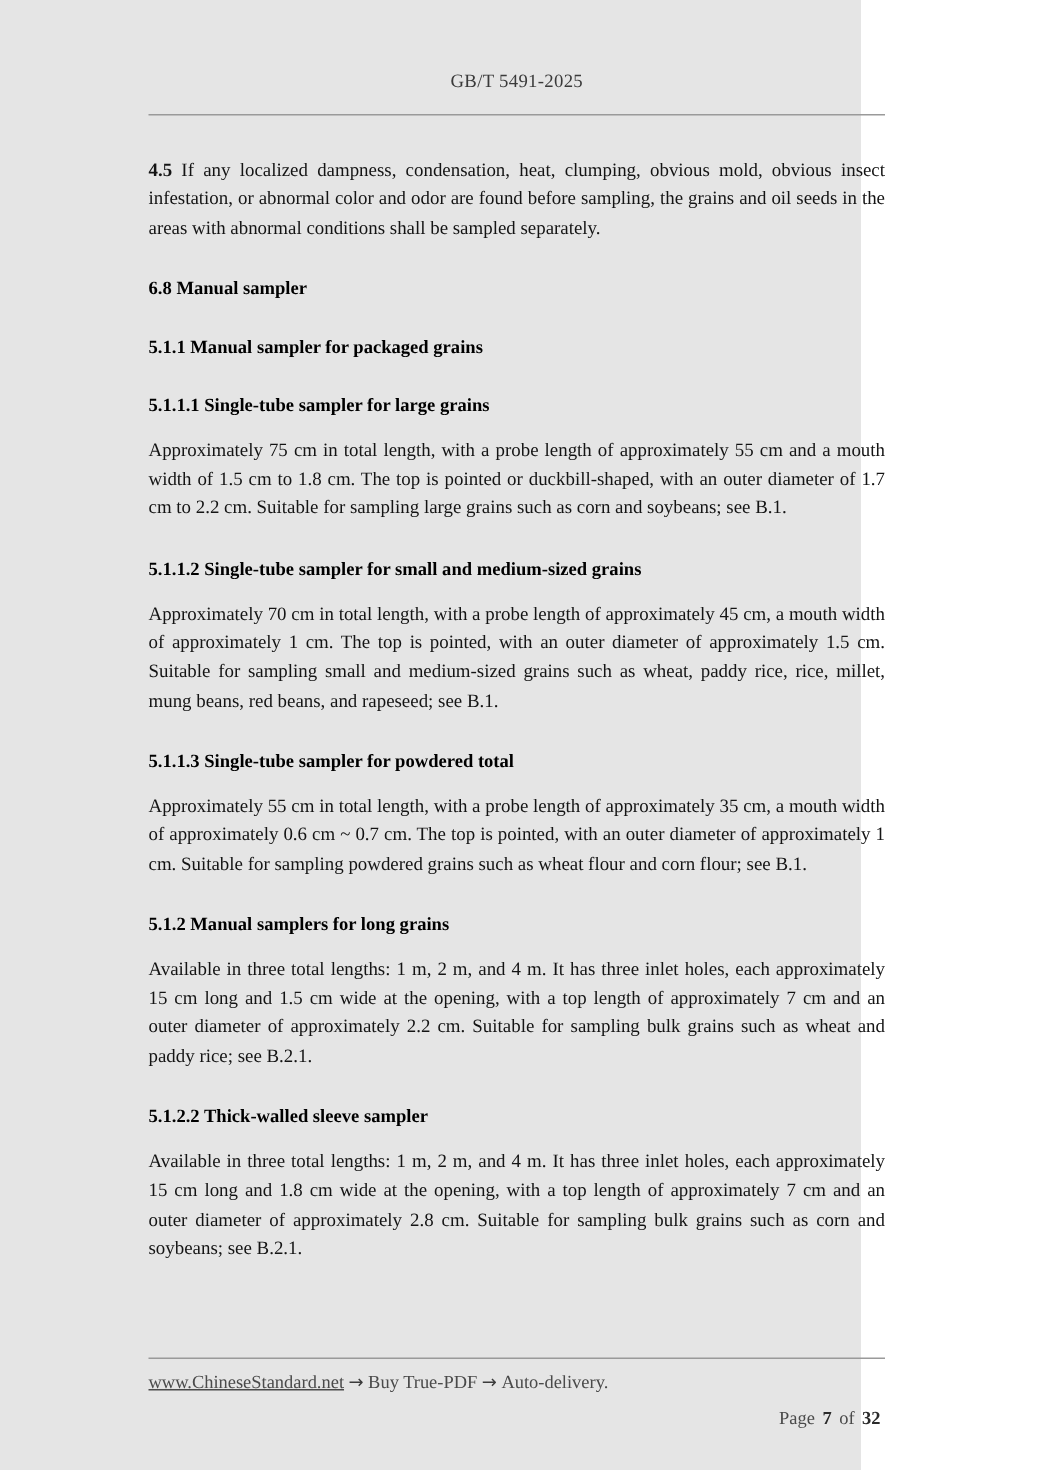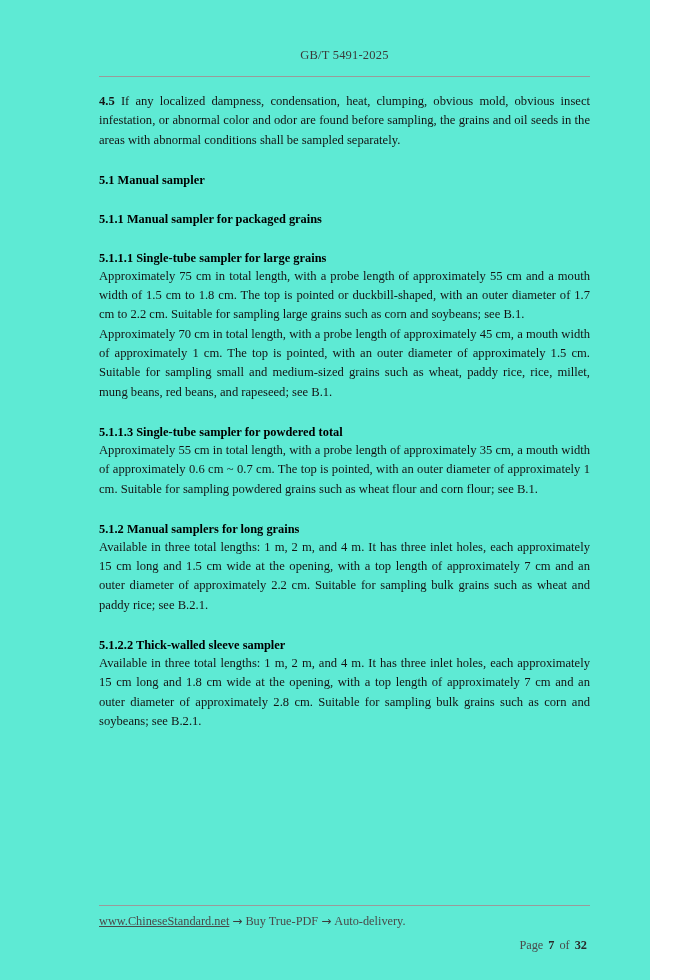--- a/index.html
+++ b/index.html
@@ -13,23 +13,23 @@
     position: relative;
     font-family: "Liberation Serif", "DejaVu Serif", serif;
     color: #000000;
     overflow: hidden;
   }
 
   .page {
     position: absolute;
     left: 0;
     top: 0;
-    width: 650px;
+    width: 574px;
     height: 980px;
-    background: #5eead4;
+    background: #e5e5e5;
   }
 
   
   .header {
     position: absolute;
     left: 99px;
     top: 45px;
     width: 491px;
     text-align: center;
   }
@@ -49,21 +49,21 @@
 
   
   .content {
     position: absolute;
     left: 99px;
     top: 92px;
     width: 491px;
   }
 
   p.body-par {
-    margin: 0 0 0 0;
+    margin: 12px 0 0 0;
     font-size: 12.6px;
     line-height: 19.3px;
     text-align: justify;
     text-justify: inter-word;
     color: #141414;
   }
   p.body-par .lead-num {
     font-weight: bold;
   }
 
@@ -143,28 +143,29 @@
   <div class="header">
     <span class="header-title">GB/T 5491-2025</span>
   </div>
   <div class="rule-top"></div>
 
   <div class="content">
 
     <p class="body-par"><span class="lead-num">4.5</span><span> If any localized dampness, condensation, heat, clumping, obvious mold, obvious insect infestation, or abnormal color and odor are found before sampling, the grains and oil seeds in the areas with abnormal conditions shall be sampled separately.</span></p>
 
 
-    <h2 class="sub-head">5.1 Manual sampler</h2>
+    <h2 class="sub-head">6.8 Manual sampler</h2>
 
     <h2 class="sub-head">5.1.1 Manual sampler for packaged grains</h2>
 
     <h2 class="sub-head">5.1.1.1 Single-tube sampler for large grains</h2>
 
     <p class="body-par gap-after-head">Approximately 75 cm in total length, with a probe length of approximately 55 cm and a mouth width of 1.5 cm to 1.8 cm. The top is pointed or duckbill-shaped, with an outer diameter of 1.7 cm to 2.2 cm. Suitable for sampling large grains such as corn and soybeans; see B.1.</p>
 
+    <h2 class="sub-head">5.1.1.2 Single-tube sampler for small and medium-sized grains</h2>
 
     <p class="body-par gap-after-head">Approximately 70 cm in total length, with a probe length of approximately 45 cm, a mouth width of approximately 1 cm. The top is pointed, with an outer diameter of approximately 1.5 cm. Suitable for sampling small and medium-sized grains such as wheat, paddy rice, rice, millet, mung beans, red beans, and rapeseed; see B.1.</p>
 
     <h2 class="sub-head">5.1.1.3 Single-tube sampler for powdered total</h2>
 
     <p class="body-par gap-after-head">Approximately 55 cm in total length, with a probe length of approximately 35 cm, a mouth width of approximately 0.6 cm ~ 0.7 cm. The top is pointed, with an outer diameter of approximately 1 cm. Suitable for sampling powdered grains such as wheat flour and corn flour; see B.1.</p>
 
     <h2 class="sub-head">5.1.2 Manual samplers for long grains</h2>
 
 

